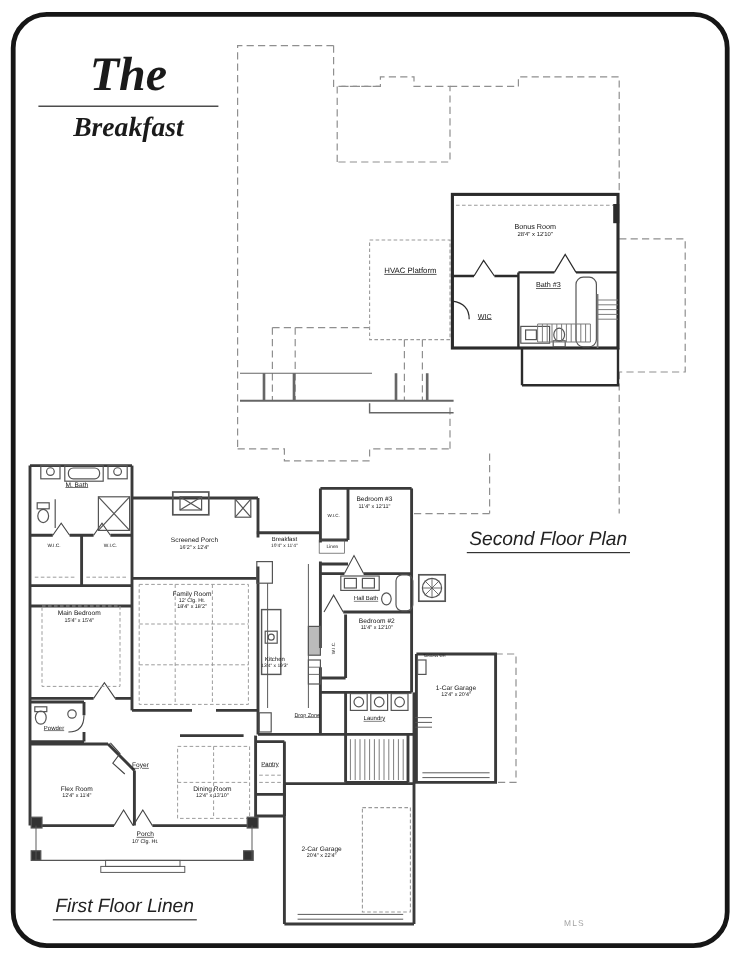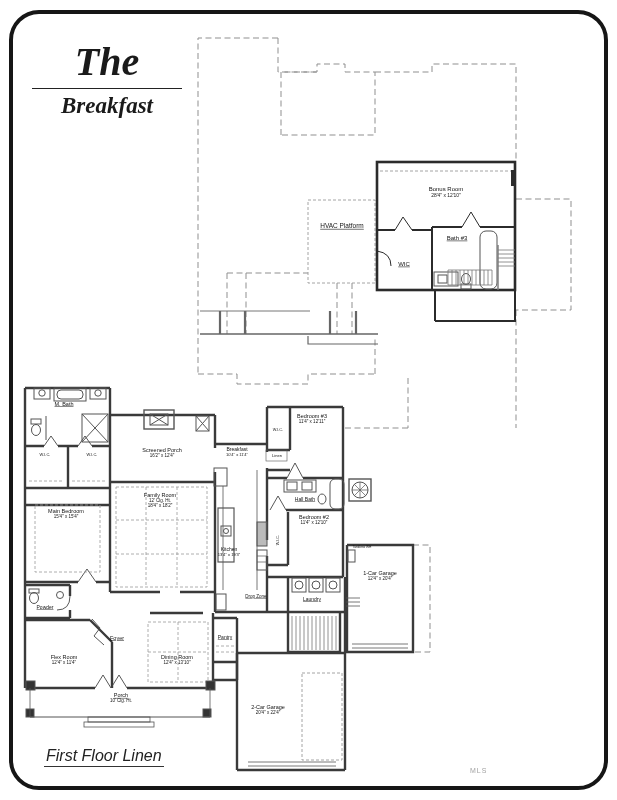--- a/index.html
+++ b/index.html
@@ -313,16 +313,17 @@
       <div class="plan-label" style="left: 121px; top: 698px; transform: translate(-50%, -50%) scale(0.5);">
         <div class="lbl-main ul">Porch</div>
         <div class="lbl-dim">10' Clg. Ht.</div>
       </div>
       <div class="plan-label" style="left: 268px; top: 710px; transform: translate(-50%, -50%) scale(0.5);">
         <div class="lbl-main">2-Car Garage</div>
         <div class="lbl-dim">20'4" x 22'4"</div>
       </div>
     </div>
 
+  <div class="plan-title" style="left:389px;top:441px;">Second Floor Plan</div>
   <div class="plan-title" style="left:44px;top:747px;">First Floor Linen</div>
 
   <div class="watermark" style="left:470px;top:767px;">MLS</div>
 </div>
 
 </body></html>

